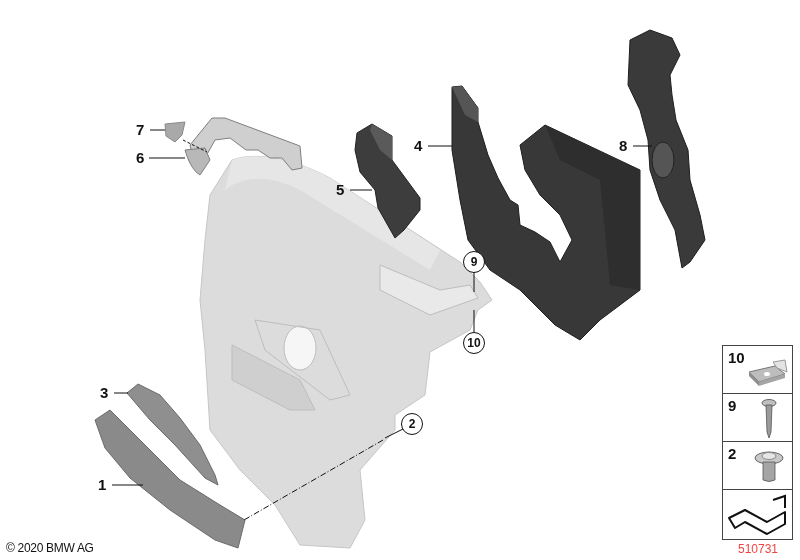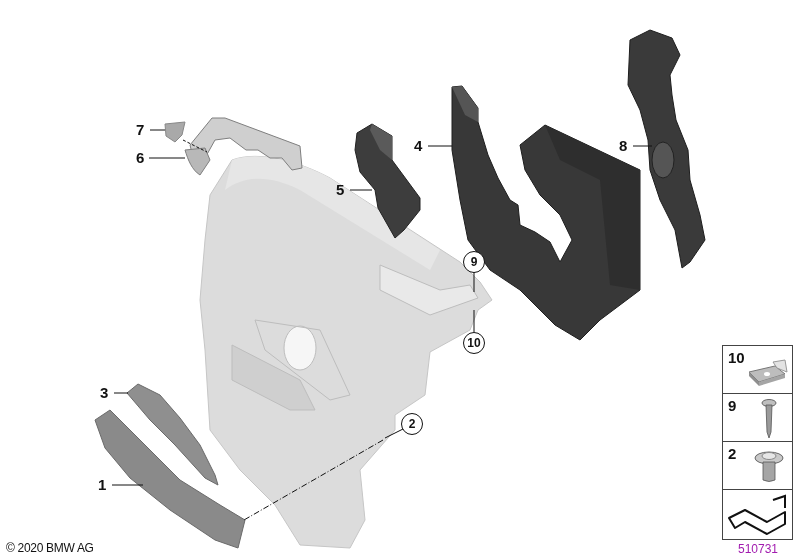--- a/index.html
+++ b/index.html
@@ -6,21 +6,21 @@
   body{width:800px;height:560px;position:relative;overflow:hidden;font-family:"Liberation Sans",sans-serif;}
   svg.stage{position:absolute;left:0;top:0;}
   .callout{position:absolute;font-weight:bold;font-size:15px;color:#111;line-height:1;}
   .circ{position:absolute;width:20px;height:20px;border:1.5px solid #111;border-radius:50%;font-weight:bold;font-size:12px;text-align:center;line-height:20px;color:#111;background:#fff;}
   .legend{position:absolute;left:722px;top:345px;width:69px;border:1.5px solid #444;}
   .cell{position:relative;height:47px;border-bottom:1.5px solid #444;}
   .cell:last-child{border-bottom:none;height:49px;}
   .cell .num{position:absolute;left:5px;top:3px;font-weight:bold;font-size:15px;color:#111;}
   .cell svg{position:absolute;left:0;top:0;}
   .copy{position:absolute;left:6px;top:541px;font-size:12px;color:#111;letter-spacing:-0.3px;text-align:right;}
-  .imgno{position:absolute;left:738px;top:542px;font-size:12px;color:#a21caf;}
+  .imgno{position:absolute;left:738px;top:542px;font-size:12px;color:#ef4444;}
 </style>
 </head>
 <body>
 
 <svg class="stage" width="800" height="560" viewBox="0 0 800 560">
 
   <g>
     <path d="M232,160 C260,150 300,162 330,178 L460,262 L480,282 L492,300 L478,310 L470,330 L430,352 L425,395 L395,415 L395,430 L360,470 L365,520 L350,548 L300,545 L275,505 L240,470 L210,430 L205,350 L200,300 L205,240 L210,195 Z" fill="#dcdcdc" stroke="#c6c6c6" stroke-width="1"></path>
     <path d="M232,160 C260,150 300,162 330,178 L440,250 L430,270 L300,190 C270,175 245,175 225,190 Z" fill="#e6e6e6"></path>
     <path d="M380,265 L440,290 L470,285 L478,298 L430,315 L380,290 Z" fill="#e9e9e9" stroke="#bdbdbd"></path>

